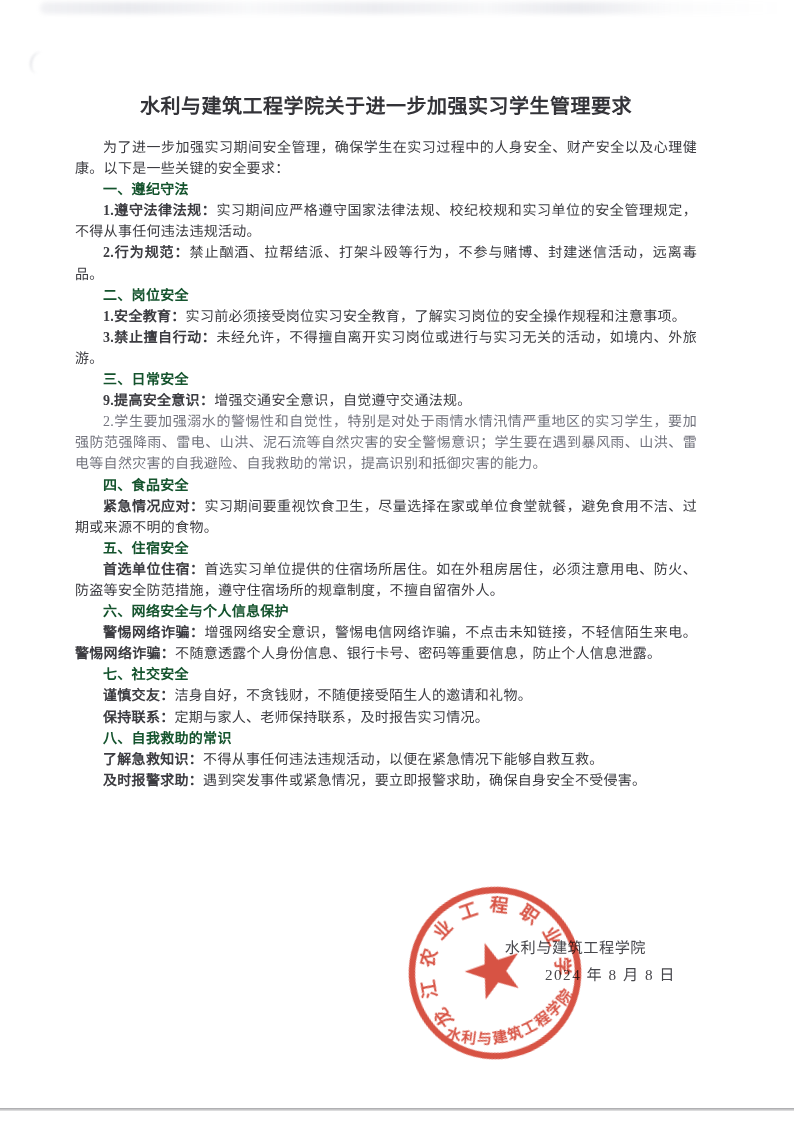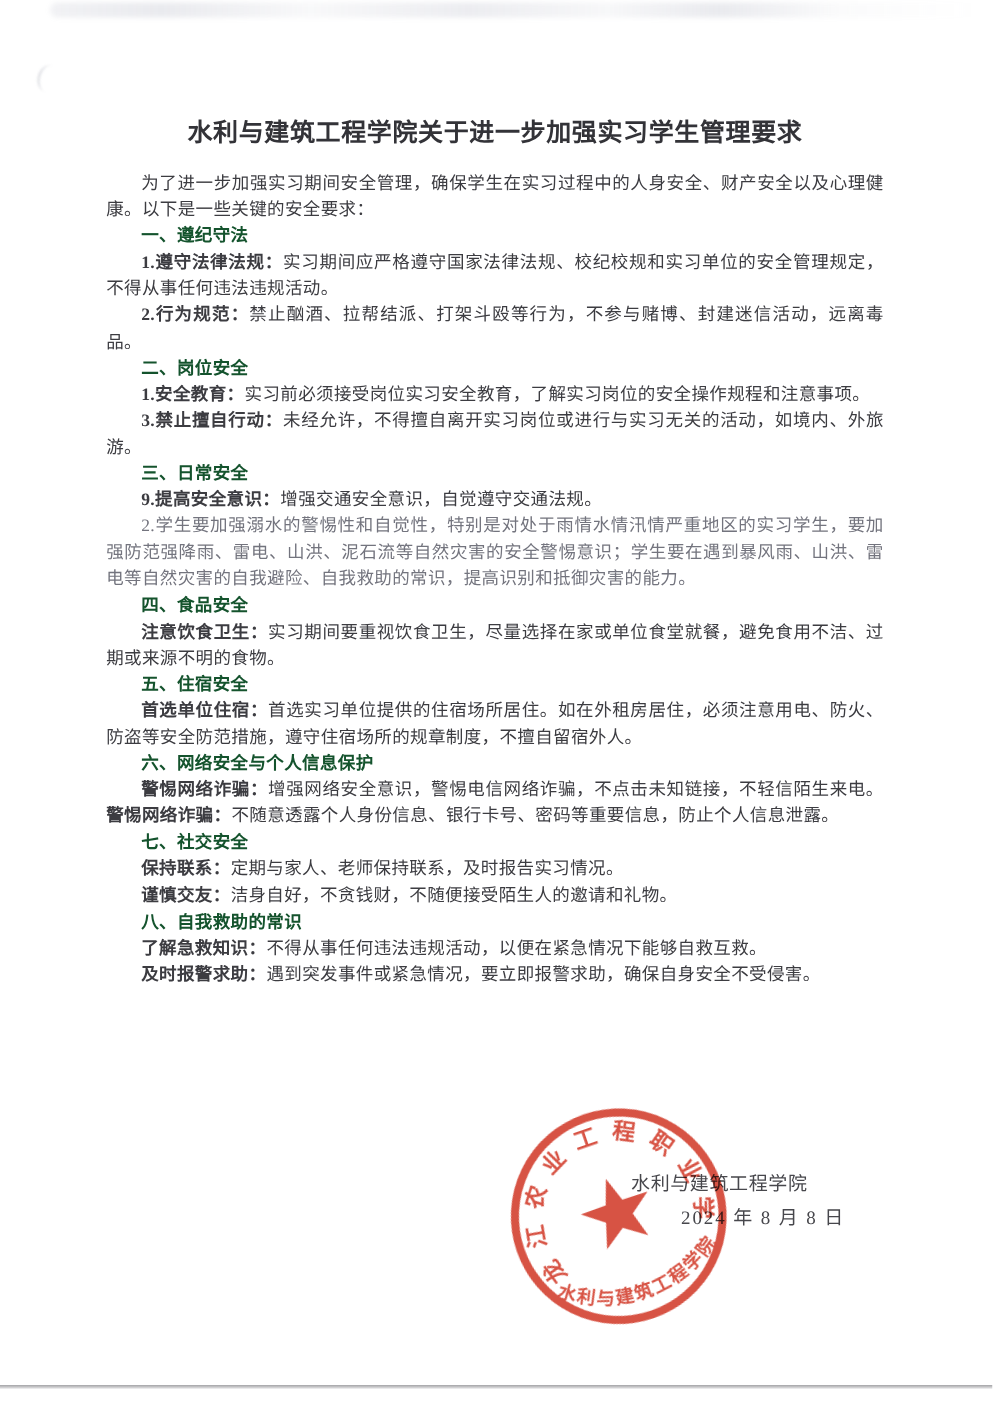--- a/index.html
+++ b/index.html
@@ -35,21 +35,21 @@
   }
   
   .bottom-edge {
     position: absolute; left: 0; right: 0; top: 1108px; height: 3px;
     background: linear-gradient(180deg, rgba(90,90,95,0.55), rgba(160,160,165,0.25));
     filter: blur(0.4px);
   }
 
   .doc {
     position: absolute;
-    left: 85px; top: 90px; width: 622px;
+    left: 75px; top: 90px; width: 622px;
     color: #3c3c41;
   }
   .doc-title {
     font-size: 20px;
     font-weight: bold;
     text-align: center;
     letter-spacing: 0.5px;
     margin: 0 0 18px 0;
     color: #333338;
   }
@@ -112,28 +112,28 @@
         <p class="heading"><span>一、遵纪守法</span></p>
         <p class="item"><span class="lead">1.遵守法律法规：</span><span>实习期间应严格遵守国家法律法规、校纪校规和实习单位的安全管理规定，不得从事任何违法违规活动。</span></p>
         <p class="item"><span class="lead">2.行为规范：</span><span>禁止酗酒、拉帮结派、打架斗殴等行为，不参与赌博、封建迷信活动，远离毒品。</span></p>
         <p class="heading"><span>二、岗位安全</span></p>
         <p class="item"><span class="lead">1.安全教育：</span><span>实习前必须接受岗位实习安全教育，了解实习岗位的安全操作规程和注意事项。</span></p>
         <p class="item"><span class="lead">3.禁止擅自行动：</span><span>未经允许，不得擅自离开实习岗位或进行与实习无关的活动，如境内、外旅游。</span></p>
         <p class="heading"><span>三、日常安全</span></p>
         <p class="item"><span class="lead">9.提高安全意识：</span><span>增强交通安全意识，自觉遵守交通法规。</span></p>
         <p class="item light"><span>2.学生要加强溺水的警惕性和自觉性，特别是对处于雨情水情汛情严重地区的实习学生，要加强防范强降雨、雷电、山洪、泥石流等自然灾害的安全警惕意识；学生要在遇到暴风雨、山洪、雷电等自然灾害的自我避险、自我救助的常识，提高识别和抵御灾害的能力。</span></p>
         <p class="heading"><span>四、食品安全</span></p>
-        <p class="item"><span class="lead">注意饮食卫生：</span><span>实习期间要重视饮食卫生，尽量选择在家或单位食堂就餐，避免食用不洁、过期或来源不明的食物。</span></p>
+        <p class="item"><span class="lead">紧急情况应对：</span><span>实习期间要重视饮食卫生，尽量选择在家或单位食堂就餐，避免食用不洁、过期或来源不明的食物。</span></p>
         <p class="heading"><span>五、住宿安全</span></p>
         <p class="item"><span class="lead">首选单位住宿：</span><span>首选实习单位提供的住宿场所居住。如在外租房居住，必须注意用电、防火、防盗等安全防范措施，遵守住宿场所的规章制度，不擅自留宿外人。</span></p>
         <p class="heading"><span>六、网络安全与个人信息保护</span></p>
         <p class="item"><span class="lead">警惕网络诈骗：</span><span>增强网络安全意识，警惕电信网络诈骗，不点击未知链接，不轻信陌生来电。</span><span class="lead">警惕网络诈骗：</span><span>不随意透露个人身份信息、银行卡号、密码等重要信息，防止个人信息泄露。</span></p>
         <p class="heading"><span>七、社交安全</span></p>
+        <p class="item"><span class="lead">谨慎交友：</span><span>洁身自好，不贪钱财，不随便接受陌生人的邀请和礼物。</span></p>
         <p class="item"><span class="lead">保持联系：</span><span>定期与家人、老师保持联系，及时报告实习情况。</span></p>
-        <p class="item"><span class="lead">谨慎交友：</span><span>洁身自好，不贪钱财，不随便接受陌生人的邀请和礼物。</span></p>
         <p class="heading"><span>八、自我救助的常识</span></p>
         <p class="item"><span class="lead">了解急救知识：</span><span>不得从事任何违法违规活动，以便在紧急情况下能够自救互救。</span></p>
         <p class="item"><span class="lead">及时报警求助：</span><span>遇到突发事件或紧急情况，要立即报警求助，确保自身安全不受侵害。</span></p>
       </div>
   </div>
 
   <div class="signature">
     <div class="sig-org">水利与建筑工程学院</div>
     <div class="sig-date">2024 年 8 月 8 日</div>
   </div>

